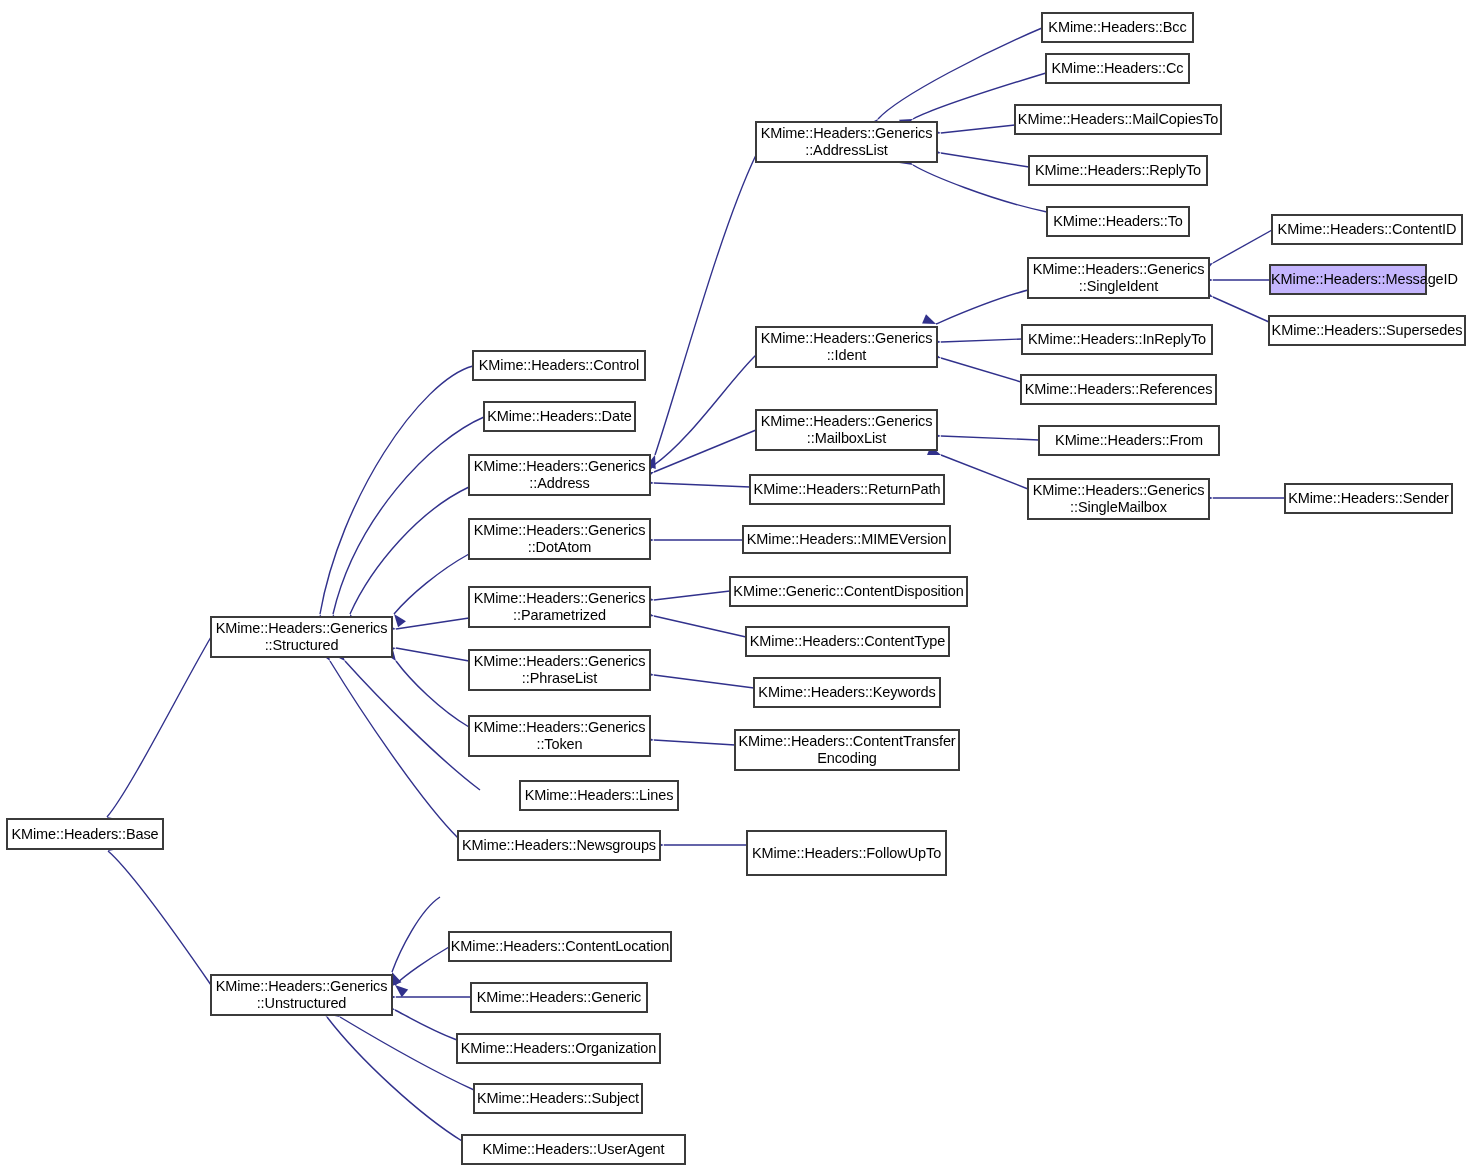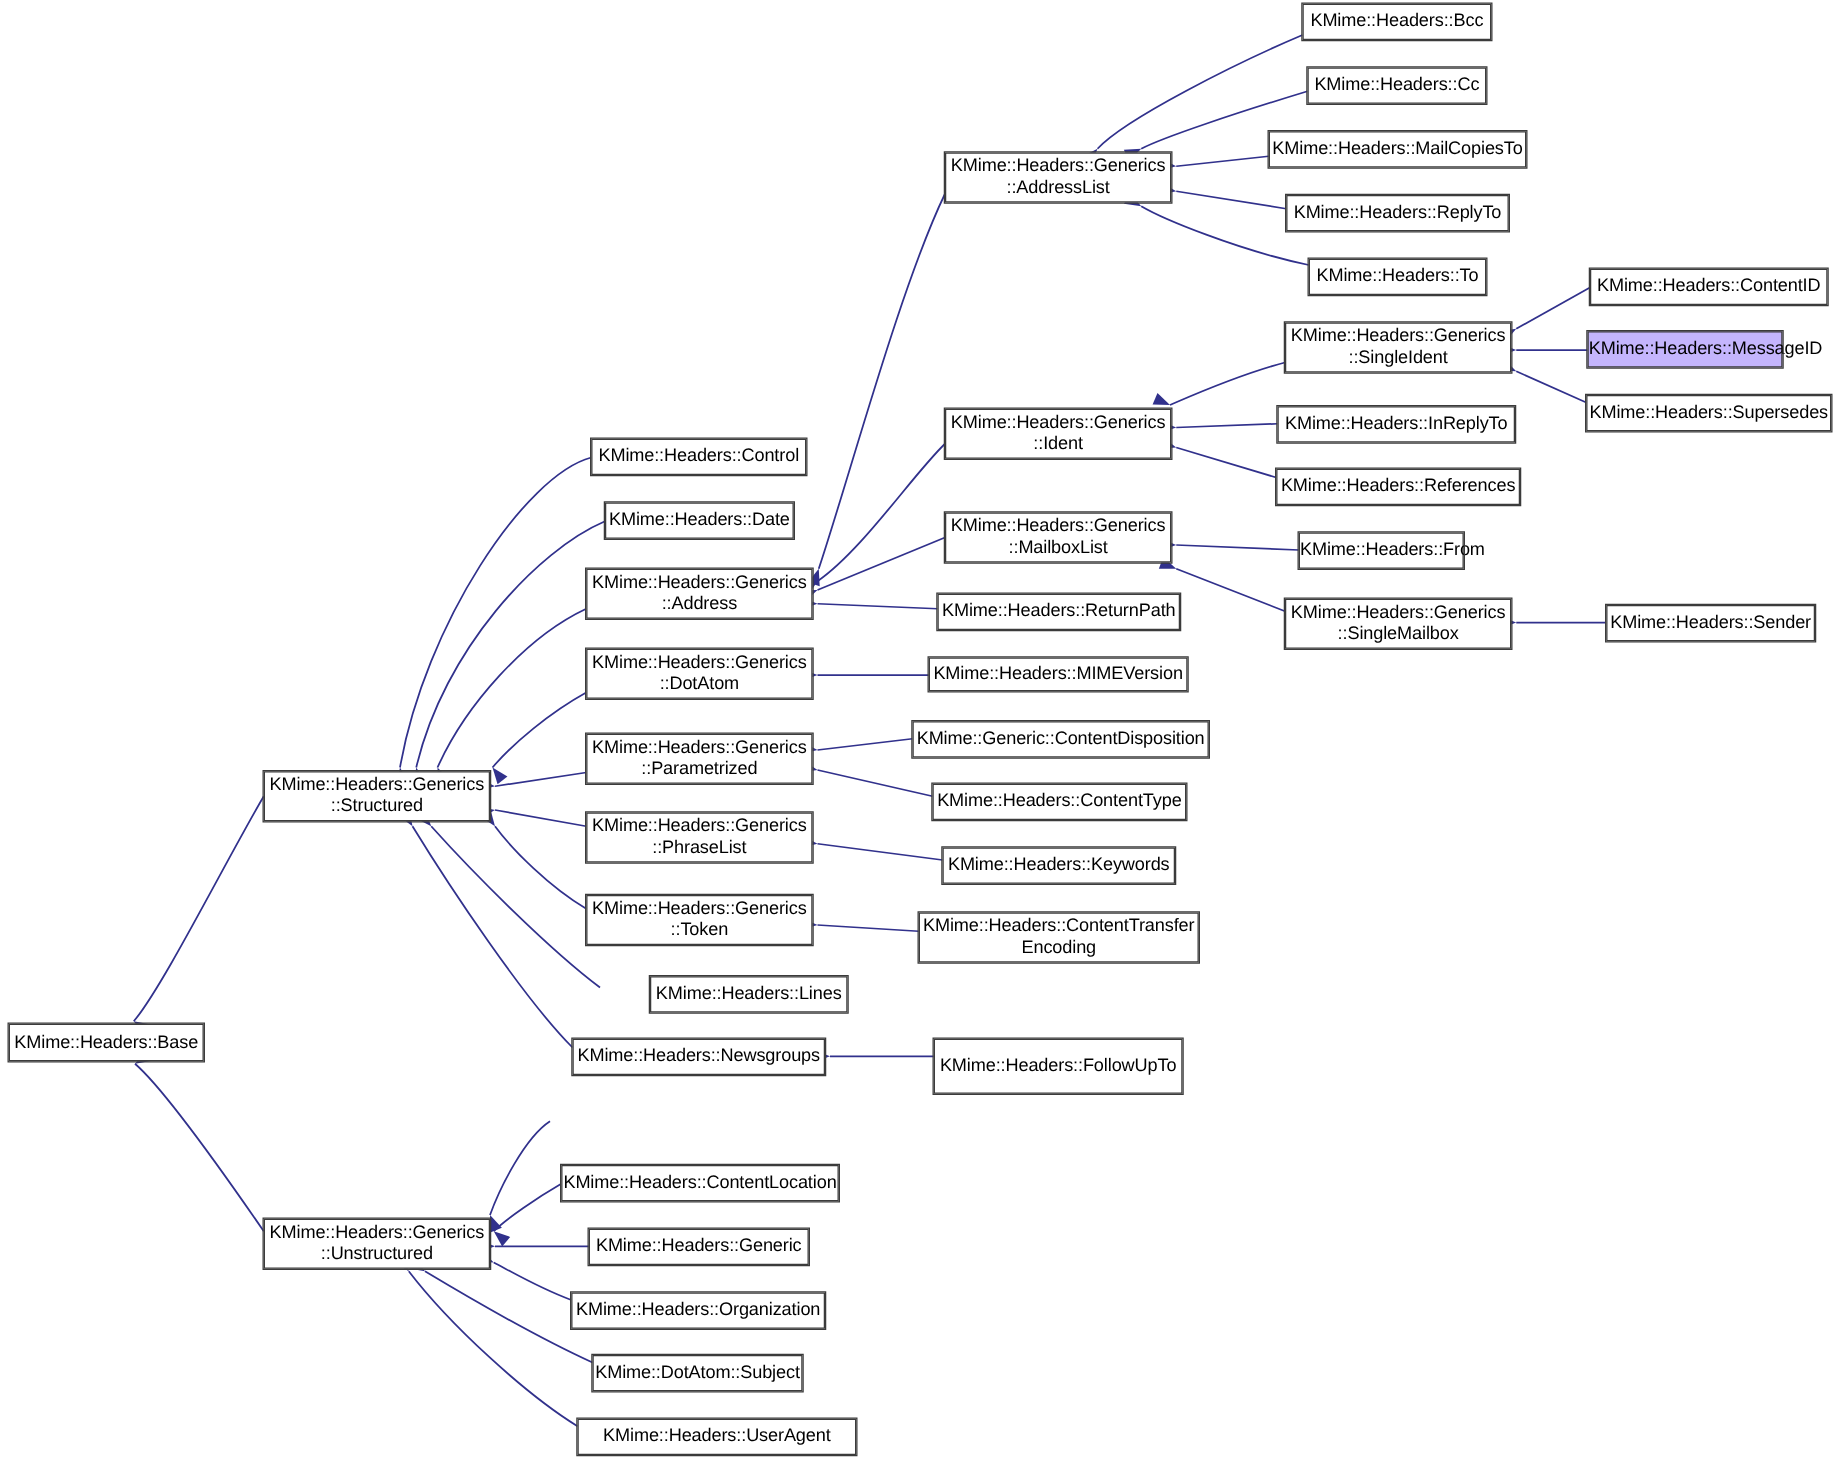--- a/index.html
+++ b/index.html
@@ -182,21 +182,21 @@
     <div class="node" style="left: 449px; top: 932px; width: 222px; height: 29px; border-color: rgb(59, 59, 59); outline-color: rgb(59, 59, 59); background: rgb(255, 255, 255); color: rgb(0, 0, 0);">
       <span class="label">KMime::Headers::ContentLocation</span>
     </div>
     <div class="node" style="left: 471px; top: 983px; width: 176px; height: 29px; border-color: rgb(59, 59, 59); outline-color: rgb(59, 59, 59); background: rgb(255, 255, 255); color: rgb(0, 0, 0);">
       <span class="label">KMime::Headers::Generic</span>
     </div>
     <div class="node" style="left: 457px; top: 1034px; width: 203px; height: 29px; border-color: rgb(59, 59, 59); outline-color: rgb(59, 59, 59); background: rgb(255, 255, 255); color: rgb(0, 0, 0);">
       <span class="label">KMime::Headers::Organization</span>
     </div>
     <div class="node" style="left: 474px; top: 1084px; width: 168px; height: 29px; border-color: rgb(59, 59, 59); outline-color: rgb(59, 59, 59); background: rgb(255, 255, 255); color: rgb(0, 0, 0);">
-      <span class="label">KMime::DotAtom::Subject</span>
+      <span class="label">KMime::Headers::Subject</span>
     </div>
     <div class="node" style="left: 462px; top: 1135px; width: 223px; height: 29px; border-color: rgb(59, 59, 59); outline-color: rgb(59, 59, 59); background: rgb(255, 255, 255); color: rgb(0, 0, 0);">
       <span class="label">KMime::Headers::UserAgent</span>
     </div>
     <div class="node" style="left: 756px; top: 122px; width: 181px; height: 40px; border-color: rgb(59, 59, 59); outline-color: rgb(59, 59, 59); background: rgb(255, 255, 255); color: rgb(0, 0, 0);">
       <span class="label">KMime::Headers::Generics
 ::AddressList</span>
     </div>
     <div class="node" style="left: 756px; top: 327px; width: 181px; height: 40px; border-color: rgb(59, 59, 59); outline-color: rgb(59, 59, 59); background: rgb(255, 255, 255); color: rgb(0, 0, 0);">
       <span class="label">KMime::Headers::Generics
@@ -221,21 +221,21 @@
     <div class="node" style="left: 754px; top: 678px; width: 186px; height: 29px; border-color: rgb(59, 59, 59); outline-color: rgb(59, 59, 59); background: rgb(255, 255, 255); color: rgb(0, 0, 0);">
       <span class="label">KMime::Headers::Keywords</span>
     </div>
     <div class="node" style="left: 735px; top: 730px; width: 224px; height: 40px; border-color: rgb(59, 59, 59); outline-color: rgb(59, 59, 59); background: rgb(255, 255, 255); color: rgb(0, 0, 0);">
       <span class="label">KMime::Headers::ContentTransfer
 Encoding</span>
     </div>
     <div class="node" style="left: 747px; top: 831px; width: 199px; height: 44px; border-color: rgb(59, 59, 59); outline-color: rgb(59, 59, 59); background: rgb(255, 255, 255); color: rgb(0, 0, 0);">
       <span class="label">KMime::Headers::FollowUpTo</span>
     </div>
-    <div class="node" style="left: 1042px; top: 3px; width: 151px; height: 29px; border-color: rgb(59, 59, 59); outline-color: rgb(59, 59, 59); background: rgb(255, 255, 255); color: rgb(0, 0, 0);">
+    <div class="node" style="left: 1042px; top: 13px; width: 151px; height: 29px; border-color: rgb(59, 59, 59); outline-color: rgb(59, 59, 59); background: rgb(255, 255, 255); color: rgb(0, 0, 0);">
       <span class="label">KMime::Headers::Bcc</span>
     </div>
     <div class="node" style="left: 1046px; top: 54px; width: 143px; height: 29px; border-color: rgb(59, 59, 59); outline-color: rgb(59, 59, 59); background: rgb(255, 255, 255); color: rgb(0, 0, 0);">
       <span class="label">KMime::Headers::Cc</span>
     </div>
     <div class="node" style="left: 1015px; top: 105px; width: 206px; height: 29px; border-color: rgb(59, 59, 59); outline-color: rgb(59, 59, 59); background: rgb(255, 255, 255); color: rgb(0, 0, 0);">
       <span class="label">KMime::Headers::MailCopiesTo</span>
     </div>
     <div class="node" style="left: 1029px; top: 156px; width: 178px; height: 29px; border-color: rgb(59, 59, 59); outline-color: rgb(59, 59, 59); background: rgb(255, 255, 255); color: rgb(0, 0, 0);">
       <span class="label">KMime::Headers::ReplyTo</span>
@@ -246,21 +246,21 @@
     <div class="node" style="left: 1028px; top: 258px; width: 181px; height: 40px; border-color: rgb(59, 59, 59); outline-color: rgb(59, 59, 59); background: rgb(255, 255, 255); color: rgb(0, 0, 0);">
       <span class="label">KMime::Headers::Generics
 ::SingleIdent</span>
     </div>
     <div class="node" style="left: 1022px; top: 325px; width: 190px; height: 29px; border-color: rgb(59, 59, 59); outline-color: rgb(59, 59, 59); background: rgb(255, 255, 255); color: rgb(0, 0, 0);">
       <span class="label">KMime::Headers::InReplyTo</span>
     </div>
     <div class="node" style="left: 1021px; top: 375px; width: 195px; height: 29px; border-color: rgb(59, 59, 59); outline-color: rgb(59, 59, 59); background: rgb(255, 255, 255); color: rgb(0, 0, 0);">
       <span class="label">KMime::Headers::References</span>
     </div>
-    <div class="node" style="left: 1039px; top: 426px; width: 132px; height: 29px; border-color: rgb(59, 59, 59); outline-color: rgb(59, 59, 59); background: rgb(255, 255, 255); color: rgb(0, 0, 0);">
+    <div class="node" style="left: 1039px; top: 426px; width: 180px; height: 29px; border-color: rgb(59, 59, 59); outline-color: rgb(59, 59, 59); background: rgb(255, 255, 255); color: rgb(0, 0, 0);">
       <span class="label">KMime::Headers::From</span>
     </div>
     <div class="node" style="left: 1028px; top: 479px; width: 181px; height: 40px; border-color: rgb(59, 59, 59); outline-color: rgb(59, 59, 59); background: rgb(255, 255, 255); color: rgb(0, 0, 0);">
       <span class="label">KMime::Headers::Generics
 ::SingleMailbox</span>
     </div>
     <div class="node" style="left: 1272px; top: 215px; width: 190px; height: 29px; border-color: rgb(59, 59, 59); outline-color: rgb(59, 59, 59); background: rgb(255, 255, 255); color: rgb(0, 0, 0);">
       <span class="label">KMime::Headers::ContentID</span>
     </div>
     <div class="node" style="left: 1270px; top: 265px; width: 156px; height: 29px; border-color: rgb(59, 59, 59); outline-color: rgb(59, 59, 59); background: #c4b5fd; color: rgb(0, 0, 0);">

